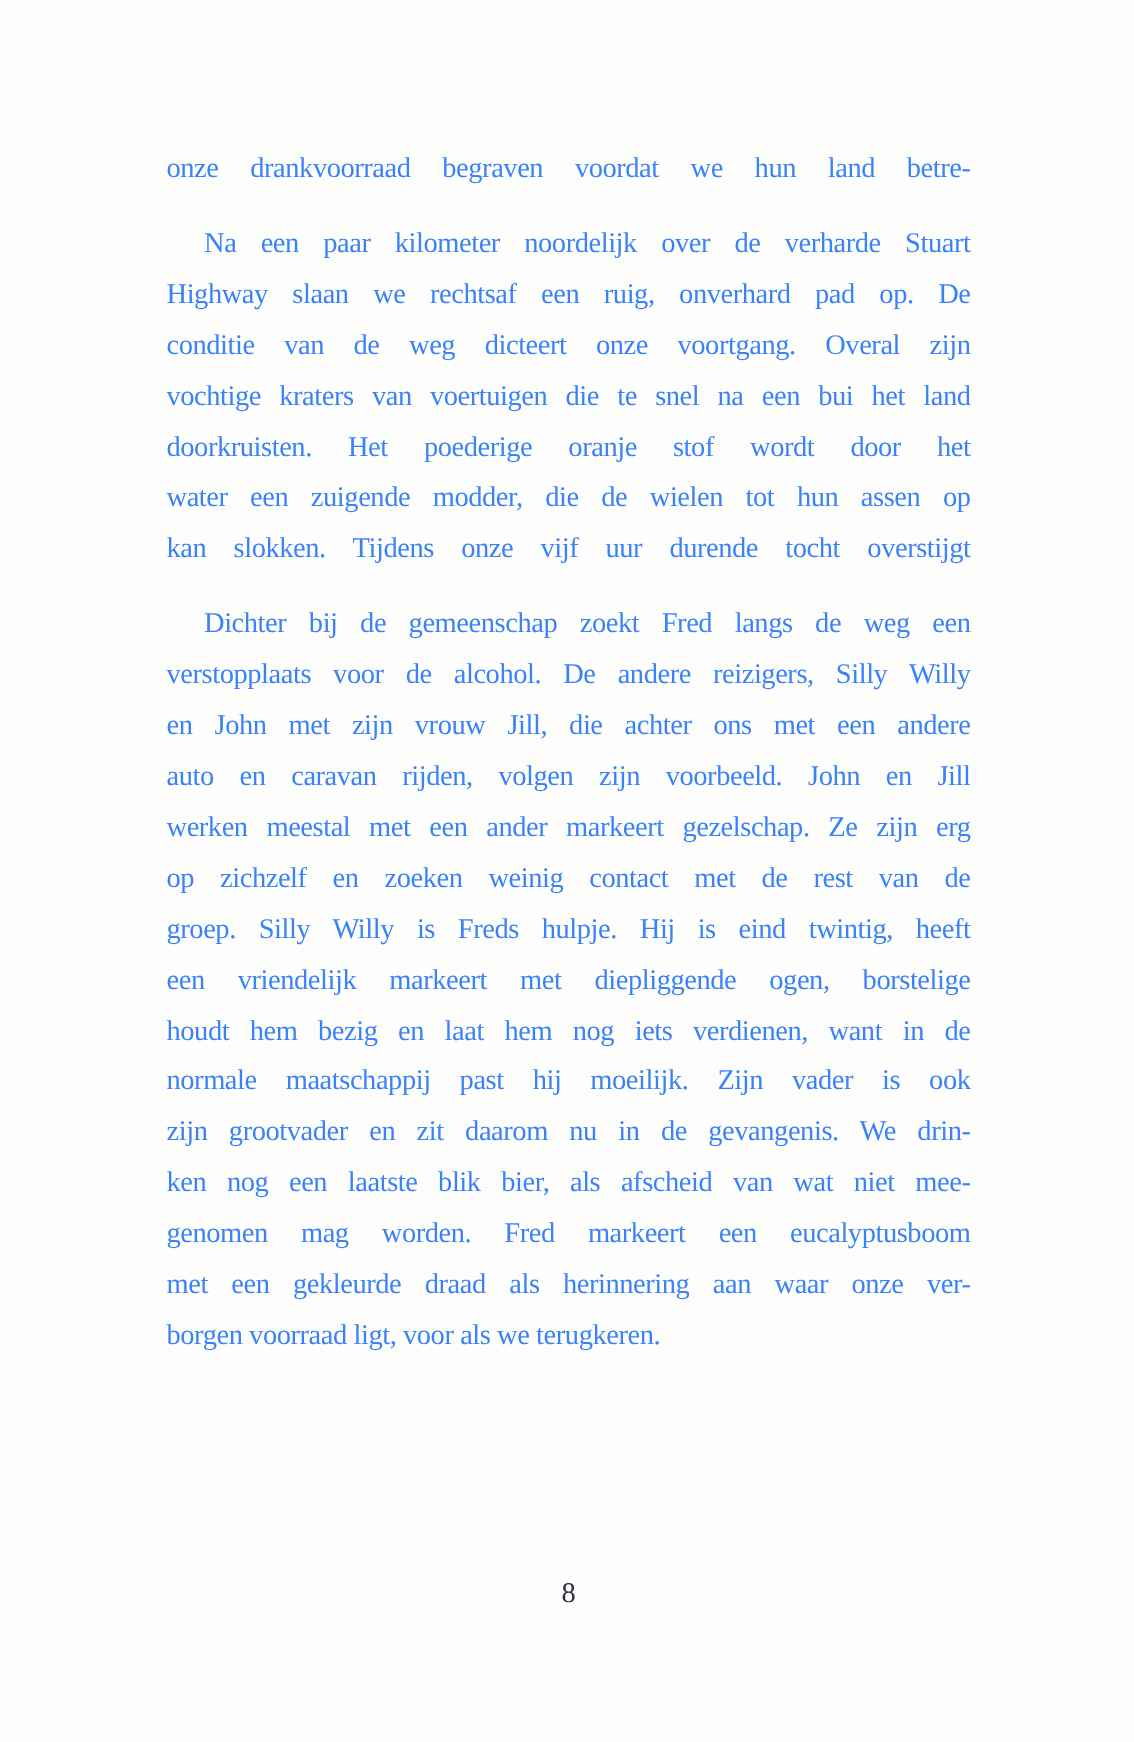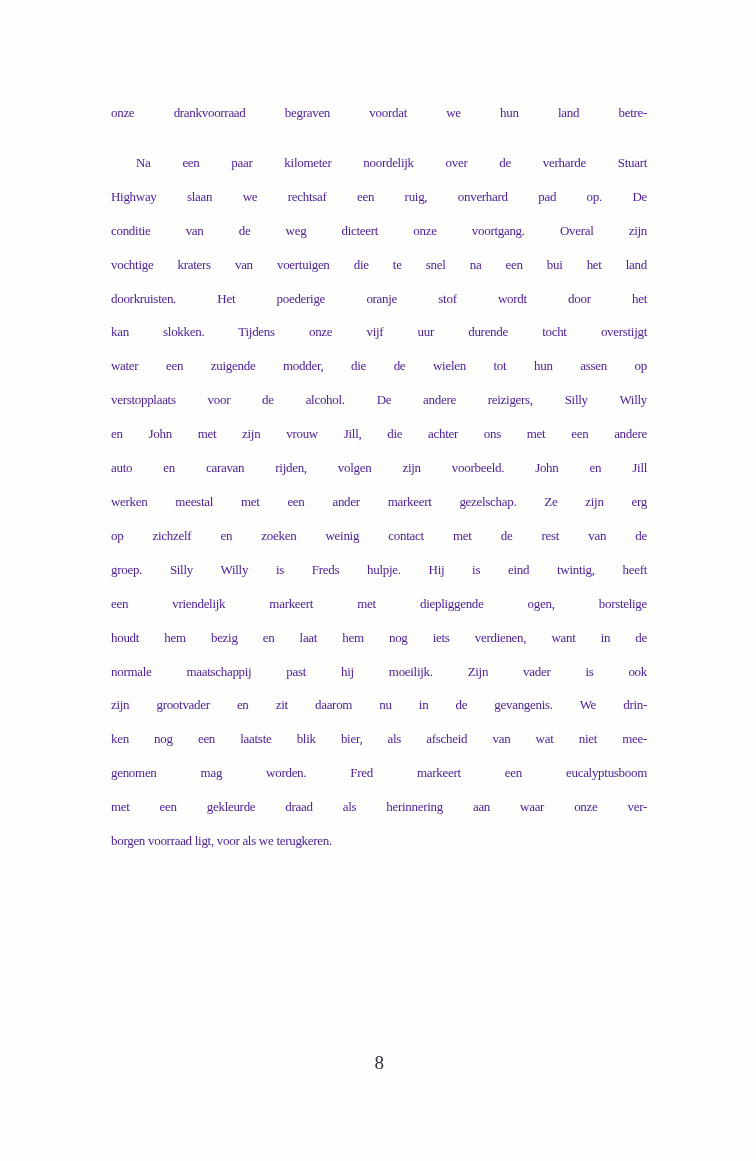--- a/index.html
+++ b/index.html
@@ -16,22 +16,22 @@
   }
   .page {
     position: absolute;
     inset: 0;
   }
   .text-block {
     position: absolute;
     left: 111px;
     top: 96px;
     width: 536px;
-    color: #4c1d95;
-    font-size: 13px;
+    color: #3b82f6;
+    font-size: 19px;
     line-height: 33.9px;
     letter-spacing: -0.3px;
   }
   .line {
     text-align: justify;
     text-align-last: justify;
   }
   .line.last {
     text-align-last: left;
   }
@@ -55,22 +55,23 @@
 <body>
 
 <div class="page">
   <div class="text-block" id="text-block">
       <div class="line">onze drankvoorraad begraven voordat we hun land betre-</div>
       <div class="line indent">Na een paar kilometer noordelijk over de verharde Stuart</div>
       <div class="line">Highway slaan we rechtsaf een ruig, onverhard pad op. De</div>
       <div class="line">conditie van de weg dicteert onze voortgang. Overal zijn</div>
       <div class="line">vochtige kraters van voertuigen die te snel na een bui het land</div>
       <div class="line">doorkruisten. Het poederige oranje stof wordt door het</div>
+      <div class="line">water een zuigende modder, die de wielen tot hun assen op</div>
       <div class="line">kan slokken. Tijdens onze vijf uur durende tocht overstijgt</div>
-      <div class="line">water een zuigende modder, die de wielen tot hun assen op</div>
+      <div class="line indent">Dichter bij de gemeenschap zoekt Fred langs de weg een</div>
       <div class="line">verstopplaats voor de alcohol. De andere reizigers, Silly Willy</div>
       <div class="line">en John met zijn vrouw Jill, die achter ons met een andere</div>
       <div class="line">auto en caravan rijden, volgen zijn voorbeeld. John en Jill</div>
       <div class="line">werken meestal met een ander markeert gezelschap. Ze zijn erg</div>
       <div class="line">op zichzelf en zoeken weinig contact met de rest van de</div>
       <div class="line">groep. Silly Willy is Freds hulpje. Hij is eind twintig, heeft</div>
       <div class="line">een vriendelijk markeert met diepliggende ogen, borstelige</div>
       <div class="line">houdt hem bezig en laat hem nog iets verdienen, want in de</div>
       <div class="line">normale maatschappij past hij moeilijk. Zijn vader is ook</div>
       <div class="line">zijn grootvader en zit daarom nu in de gevangenis. We drin-</div>

